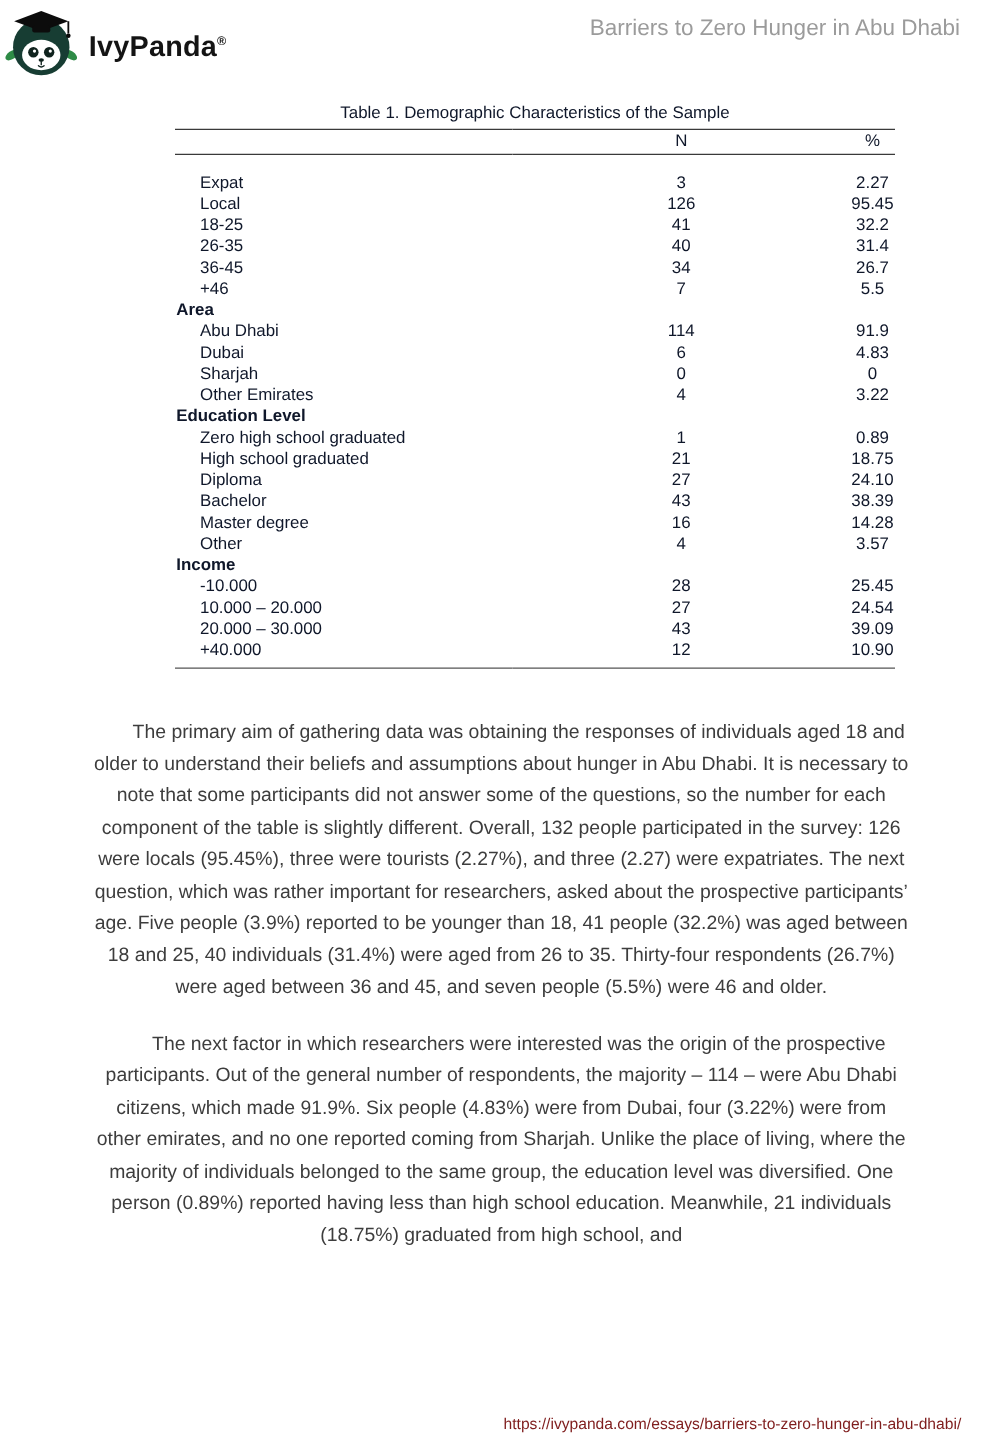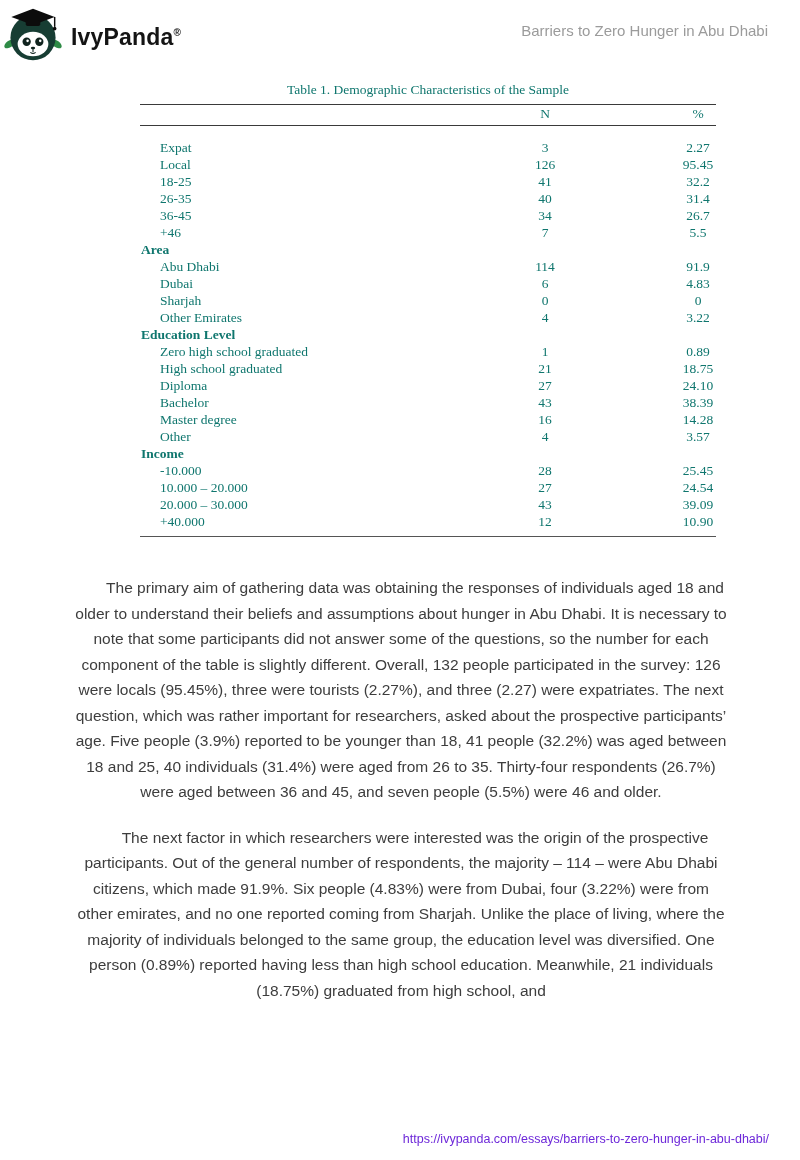--- a/index.html
+++ b/index.html
@@ -8,25 +8,25 @@
     font-family:"Liberation Sans",sans-serif;overflow:hidden;
   }
   
   .header{
     display:flex;justify-content:space-between;align-items:flex-start;
     padding:7px 32px 0 4px;height:66px;box-sizing:border-box;text-align:center;
   }
   .brand{display:flex;align-items:center;gap:9px;text-decoration:none;cursor:pointer;}
   .brand-name{font-size:23px;font-weight:bold;color:#141414;letter-spacing:.2px;}
   .reg{font-size:10px;vertical-align:super;color:#141414;font-weight:bold;}
-  .page-title{font-size:15px;color:#9b9b9b;margin-top:15px;}
+  .page-title{font-size:18px;color:#9b9b9b;margin-top:5px;}
   
   .table-wrap{
     margin:16px 0 4px 140px;width:576px;
-    font-family:Liberation Serif, serif;color:#0f766e;
+    font-family:Liberation Sans, sans-serif;color:#0f172a;
   }
   .tbl-title{text-align:center;font-size:13.5px;margin-bottom:6px;}
   table.demo{border-collapse:collapse;table-layout:fixed;width:576px;font-size:13.5px;
     border-bottom:1px solid #555;}
   table.demo thead td{
     border-top:1px solid #3a3a3a;border-bottom:1px solid #3a3a3a;
     padding:1px 0 3px;
   }
   td.num{text-align:center;white-space:nowrap;}
   td.lbl{padding-left:20px;white-space:nowrap;overflow:visible;}
@@ -36,21 +36,21 @@
   table.demo tbody tr:last-child td{padding-bottom:6px;}
   
   .essay{
     width:652px;margin:38px 0 0 75px;
     font-size:15.5px;line-height:25.5px;color:#3d3d3d;text-align:center;
   }
   .essay p{margin:0 0 20px;text-indent:28px;}
   
   .footer-url{
     position:absolute;right:31px;bottom:14px;
-    font-size:12.5px;color:#6d28d9;
+    font-size:12.5px;color:#7f1d1d;
   }
 </style>
 </head>
 <body>
 
 <div class="header">
   <a class="brand">
     <span>
       <svg width="58" height="56" viewBox="0 0 64 62" aria-hidden="true">
         <ellipse cx="6" cy="41" rx="6.5" ry="3.6" fill="#2e8b46" transform="rotate(-35 6 41)"></ellipse>

